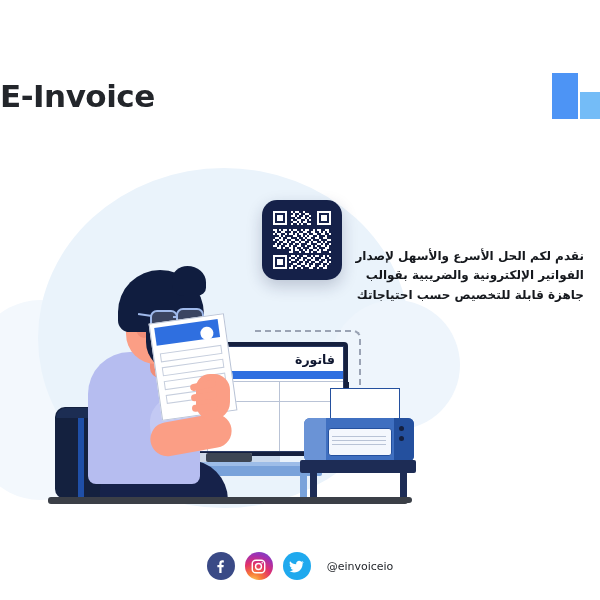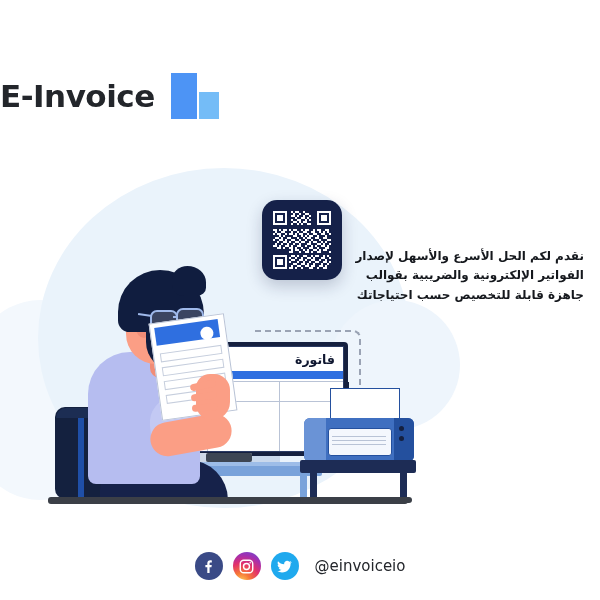--- a/index.html
+++ b/index.html
@@ -8,21 +8,21 @@
     width:600px;height:600px;
     background:#ffffff;
     font-family:"DejaVu Sans","Liberation Sans",sans-serif;
     overflow:hidden;
     position:relative;
   }
   .canvas{position:relative;width:600px;height:600px;overflow:hidden;background:#fff;}
 
   
   .header{position:absolute;left:0;top:62px;width:600px;height:68px;
-          display:flex;align-items:center;justify-content:flex-start;gap:14px;}
+          display:flex;align-items:center;justify-content:space-between;gap:14px;}
   .brand-block{display:flex;flex-direction:column;align-items:center;}
   .brand-title{font-size:31px;font-weight:bold;color:#23262b;letter-spacing:-0.5px;line-height:1.05;}
   .brand-sub{font-size:14.5px;font-weight:bold;color:#23262b;margin-top:4px;direction:rtl;}
   .logo-mark{display:flex;align-items:flex-end;gap:2px;height:46px;margin-left:2px;}
   .logo-bar-tall{width:26px;height:46px;background:#4d94f5;}
   .logo-bar-short{width:20px;height:27px;background:#74bcf7;}
 
   
   .blob{position:absolute;border-radius:50%;background:#eaf3fb;}
   .blob-main{left:38px;top:168px;width:372px;height:340px;}
@@ -149,21 +149,21 @@
   .doc-line{position:absolute;left:6px;height:9px;background:#fff;border:1px solid #c6cedd;box-sizing:border-box;}
 
   
   .footer{position:absolute;left:0;top:545px;width:600px;height:42px;
           display:flex;align-items:center;justify-content:center;gap:10px;}
   .soc{width:28px;height:28px;border-radius:50%;display:flex;align-items:center;
        justify-content:center;color:#fff;flex:none;}
   .soc-fb{background:#3a4a86;}
   .soc-ig{background:radial-gradient(circle at 30% 107%,#fdd25a 0%,#f77737 25%,#e1306c 52%,#a32fb0 75%,#5b51d8 100%);}
   .soc-tw{background:#1fa9ee;}
-  .handle{font-size:15px;color:#23262b;margin-left:6px;}
+  .handle{font-size:11px;color:#23262b;margin-left:6px;}
 
   svg{display:block;}
 </style>
 </head>
 <body>
 
 <div class="canvas">
 
   <div class="blob blob-left-lower"></div>
   <div class="blob blob-main"></div>

